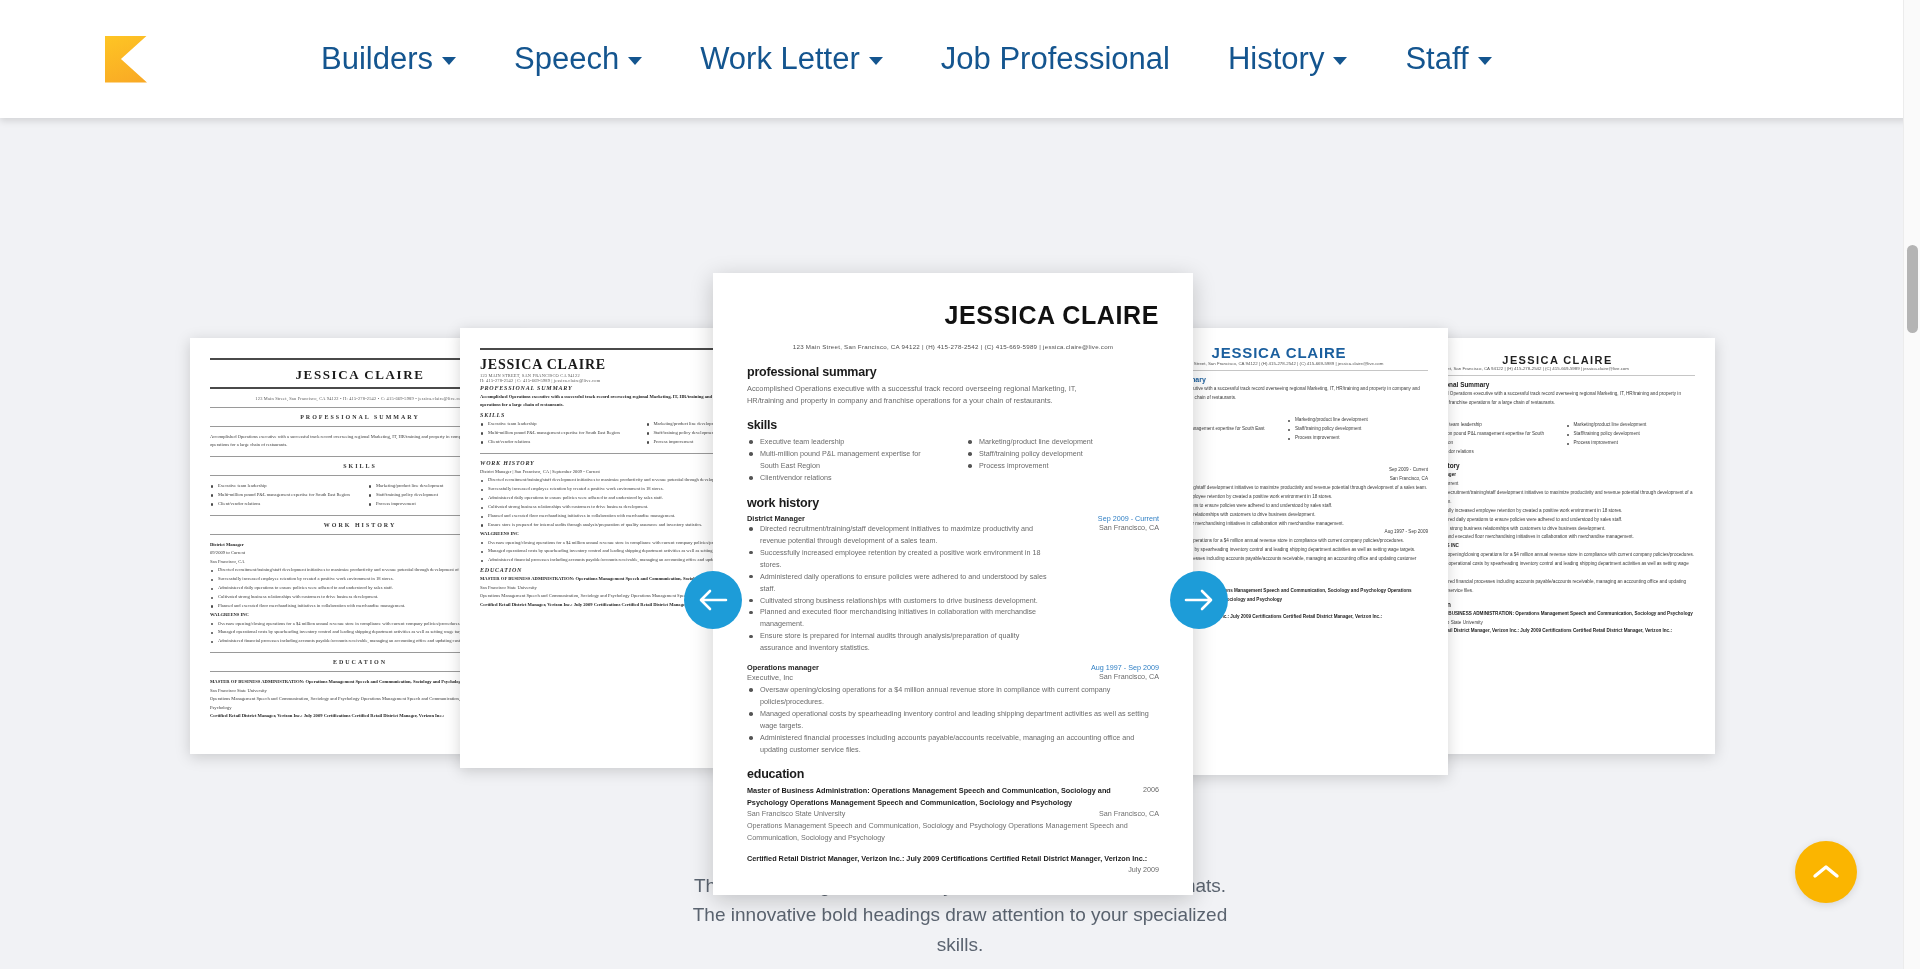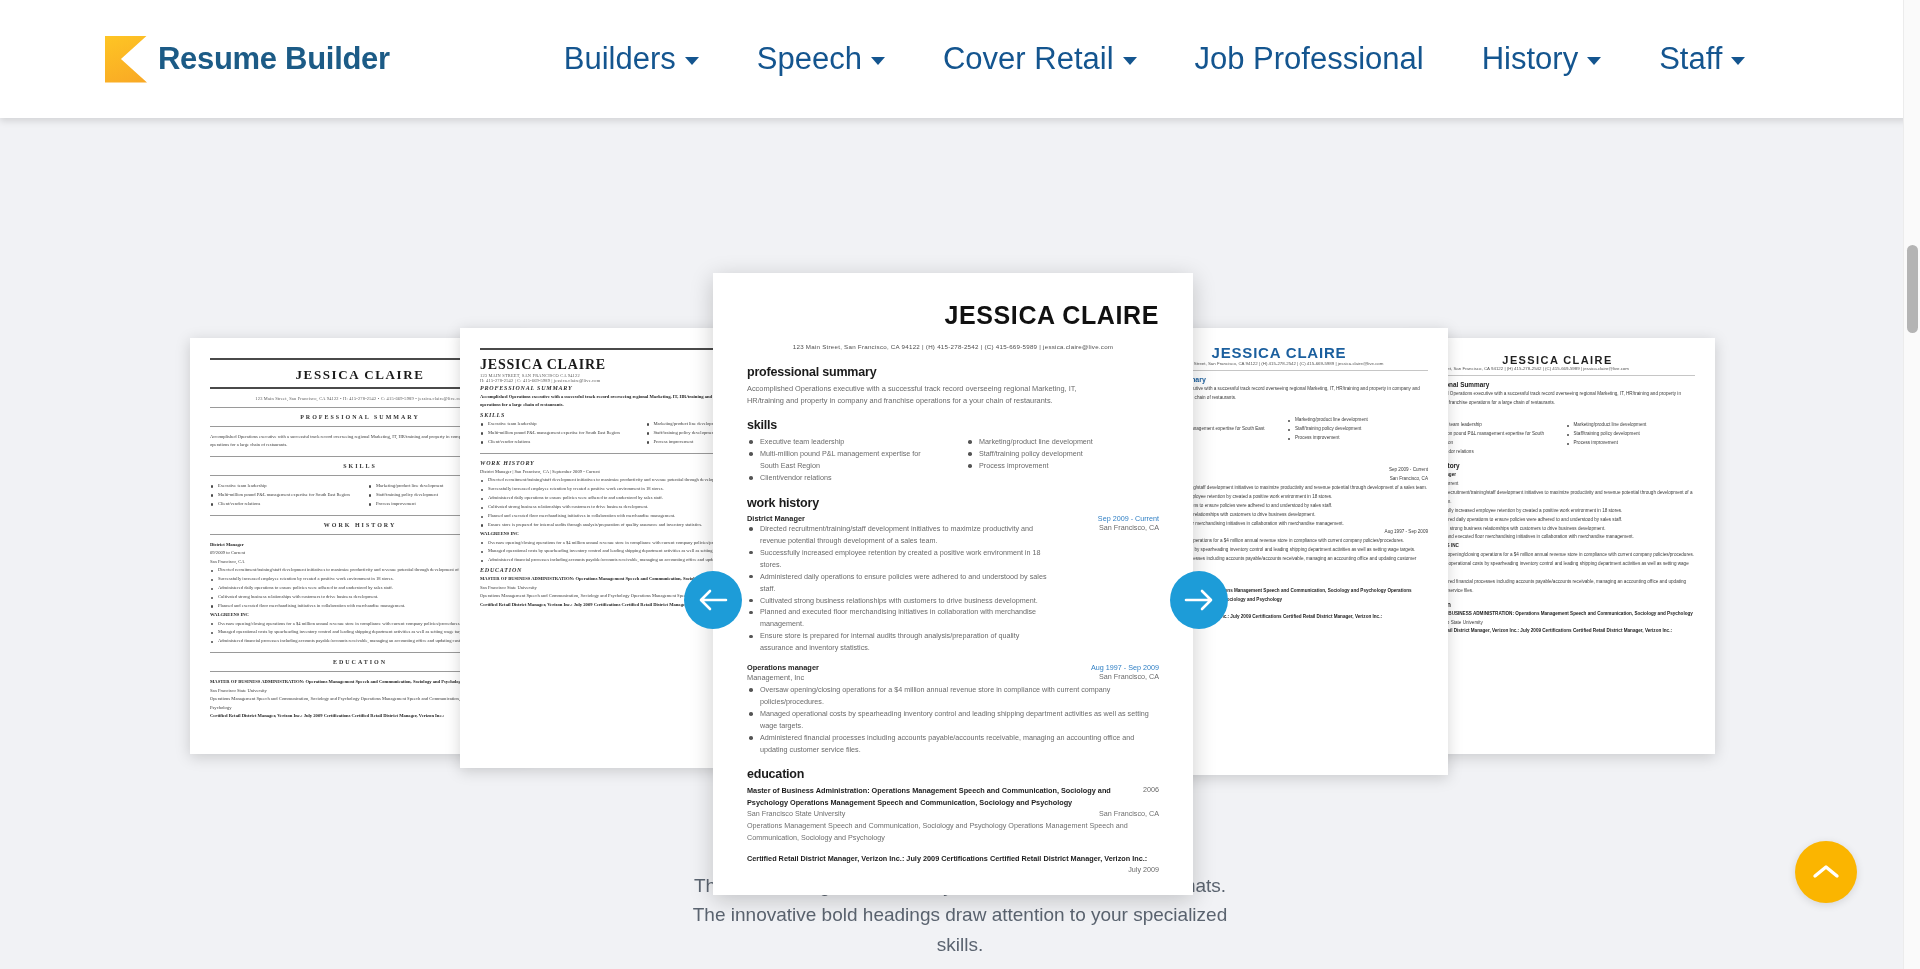--- a/index.html
+++ b/index.html
@@ -268,34 +268,33 @@
 </style>
 </head>
 <body>
 
 <header class="site-header">
 
   <a class="brand">
     <span class="brand-mark">
       <span class="chev"></span>
     </span>
-    <span class="brand-name">Resume Builder</span>
   </a>
 
   <nav class="main-nav">
     <div class="nav-item">
       <span>Builders</span>
       <span class="caret"></span>
     </div>
     <div class="nav-item">
       <span>Speech</span>
       <span class="caret"></span>
     </div>
     <div class="nav-item">
-      <span>Cover Retail</span>
+      <span>Work Letter</span>
       <span class="caret"></span>
     </div>
     <div class="nav-item">
       <span>Job Professional</span>
     </div>
     <div class="nav-item">
       <span>History</span>
       <span class="caret"></span>
     </div>
     <div class="nav-item">
@@ -435,21 +434,21 @@
         </div>
         <div style="width:92px">
           <div class="cc-meta">Sep 2009 - Current</div>
           <div class="cc-meta gray">San Francisco, CA</div>
         </div>
       </div>
 
       <div class="cc-job" style="margin-top:9px">
         <div style="flex:1">
           <div class="cc-sub">Operations manager</div>
-          <div class="cc-p">Management, Inc</div>
+          <div class="cc-p">Executive, Inc</div>
         </div>
         <div style="width:92px">
           <div class="cc-meta">Aug 1997 - Sep 2009</div>
           <div class="cc-meta gray">San Francisco, CA</div>
         </div>
       </div>
       <div style="margin-bottom:11px">
         <div class="cc-li">Oversaw opening/closing operations for a $4 million annual revenue store in compliance with current company policies/procedures.</div>
         <div class="cc-li">Managed operational costs by spearheading inventory control and leading shipping department activities as well as setting wage targets.</div>
         <div class="cc-li">Administered financial processes including accounts payable/accounts receivable, managing an accounting office and updating customer service files.</div>

